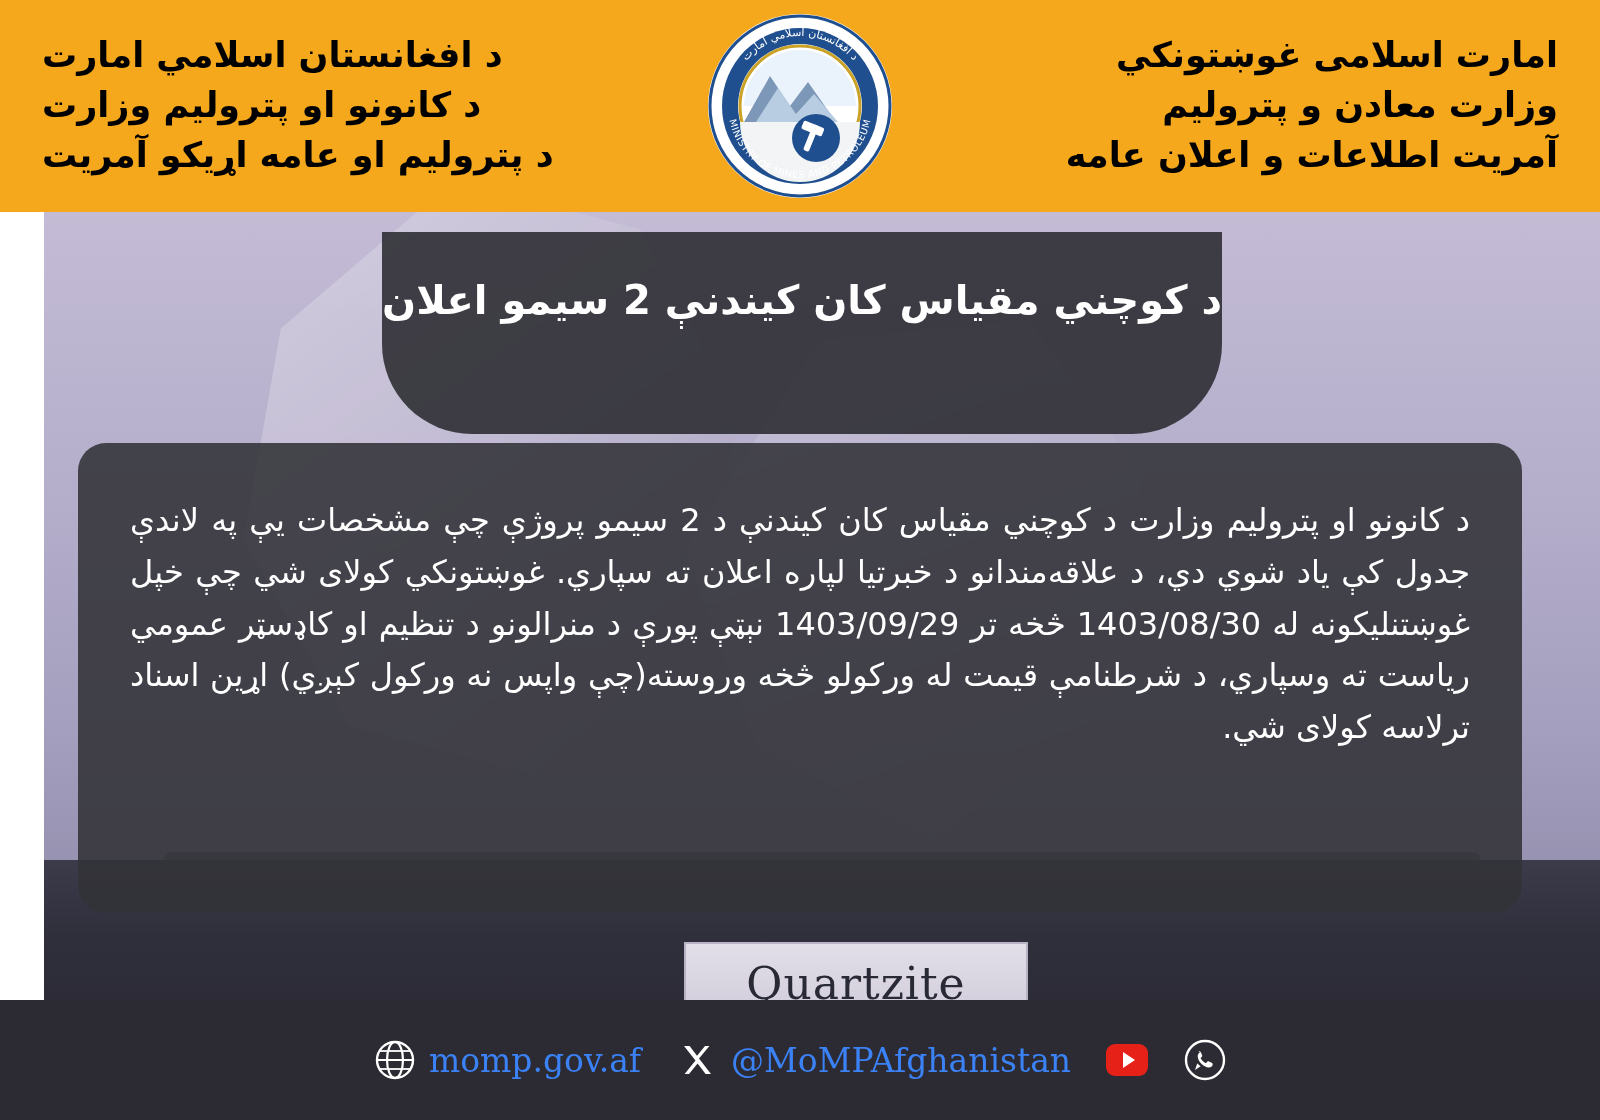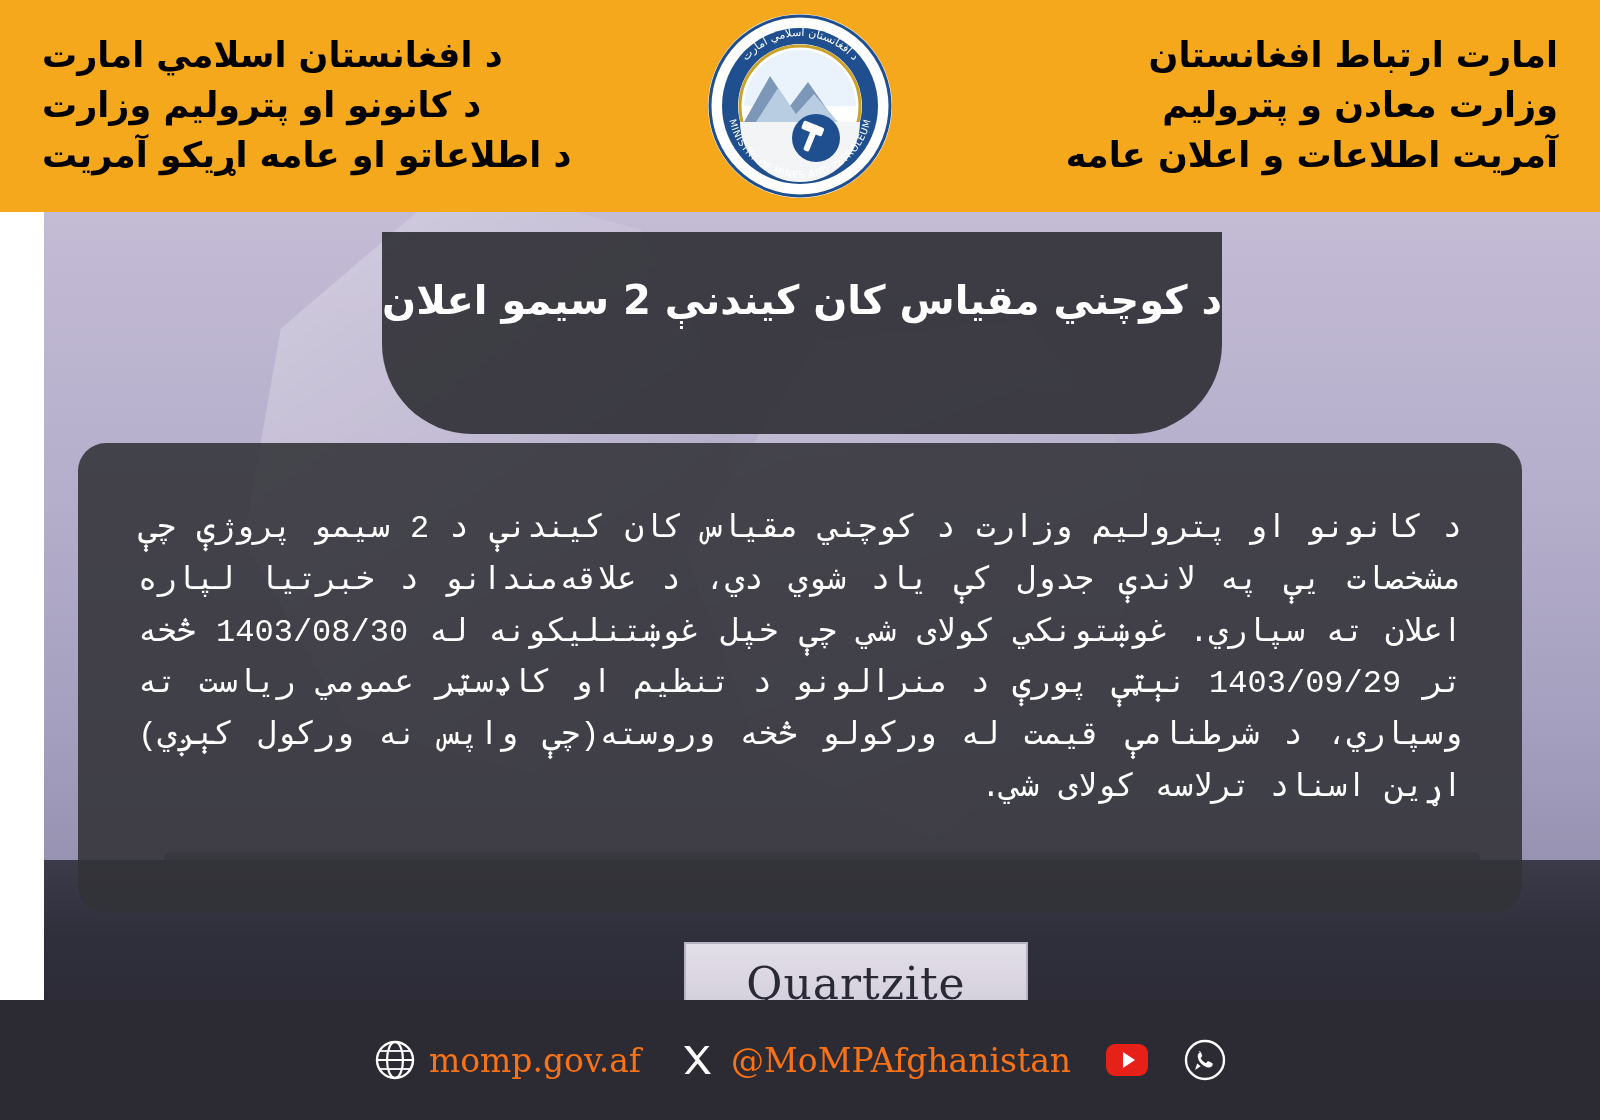--- a/index.html
+++ b/index.html
@@ -154,27 +154,26 @@
     left: 78px;
     right: 78px;
     height: 470px;
     background: rgba(50,50,56,0.88);
     border-radius: 28px;
     z-index: 6;
     box-sizing: border-box;
     padding: 44px 44px 30px 44px;
   }
   .body-card p {
-    margin: 16px;
+    margin: 8px;
     color: #ffffff;
     font-size: 32px;
     line-height: 1.62;
     text-align: justify;
     text-align-last: right;
-    font-family: Liberation Mono, monospace;
   }
 
   
   .footer {
     position: absolute;
     left: 0;
     right: 0;
     bottom: 0;
     height: 120px;
     background: #2c2b33;
@@ -185,21 +184,21 @@
     gap: 34px;
     direction: ltr;
   }
   .social {
     display: flex;
     align-items: center;
     gap: 12px;
   }
   .social .txt {
     font-family: "DejaVu Serif", "Liberation Serif", serif;
-    color: #f97316;
+    color: #3b82f6;
     font-size: 33px;
     white-space: nowrap;
   }
   .ic {
     width: 44px;
     height: 44px;
     flex: 0 0 44px;
     display: flex;
     align-items: center;
     justify-content: center;
@@ -217,21 +216,21 @@
     <div class="bg-pedestal-top"></div>
     <div class="bg-pedestal"></div>
     <div class="label-plate">
       <span>Quartzite</span>
     </div>
   </div>
 
   <div class="header">
 
     <div class="header-col right">
-      <span class="line">امارت ارتباط افغانستان</span>
+      <span class="line">امارت اسلامی غوښتونکي</span>
       <span class="line">وزارت معادن و پترولیم</span>
       <span class="line">آمریت اطلاعات و اعلان عامه</span>
     </div>
 
     <div class="logo">
       <svg width="192" height="192" viewBox="0 0 192 192" aria-hidden="true">
         <circle cx="96" cy="96" r="92" fill="#ffffff"></circle>
         <circle cx="96" cy="96" r="90" fill="none" stroke="#1f4f8f" stroke-width="3"></circle>
         <circle cx="96" cy="96" r="78" fill="#1f4f8f"></circle>
         <circle cx="96" cy="96" r="62" fill="#ffffff"></circle>
@@ -257,21 +256,21 @@
         </text>
         <text font-size="9.5" fill="#ffffff" font-family="DejaVu Sans, sans-serif" letter-spacing="0.6">
           <textPath href="#arcBottom" startOffset="50%" text-anchor="middle">MINISTRY OF MINES AND PETROLEUM</textPath>
         </text>
       </svg>
     </div>
 
     <div class="header-col left">
       <span class="line">د افغانستان اسلامي امارت</span>
       <span class="line">د کانونو او پترولیم وزارت</span>
-      <span class="line">د اطلاعاتو او عامه اړیکو آمریت</span>
+      <span class="line">د پترولیم او عامه اړیکو آمریت</span>
     </div>
   </div>
 
   <div class="title-banner">
     <h1>د کوچني مقیاس کان کیندنې 2 سیمو اعلان</h1>
   </div>
 
   <div class="body-card">
     <p>د کانونو او پترولیم وزارت د کوچني مقیاس کان کیندنې د 2 سیمو پروژې چې مشخصات یې په لاندې جدول کې یاد شوي دي، د علاقه‌مندانو د خبرتیا لپاره اعلان ته سپاري. غوښتونکي کولای شي چې خپل غوښتنلیکونه له 1403/08/30 څخه تر 1403/09/29 نېټې پورې د منرالونو د تنظیم او کاډسټر عمومي ریاست ته وسپاري، د شرطنامې قیمت له ورکولو څخه وروسته(چې واپس نه ورکول کېږي) اړین اسناد ترلاسه کولای شي.</p>
   </div>

